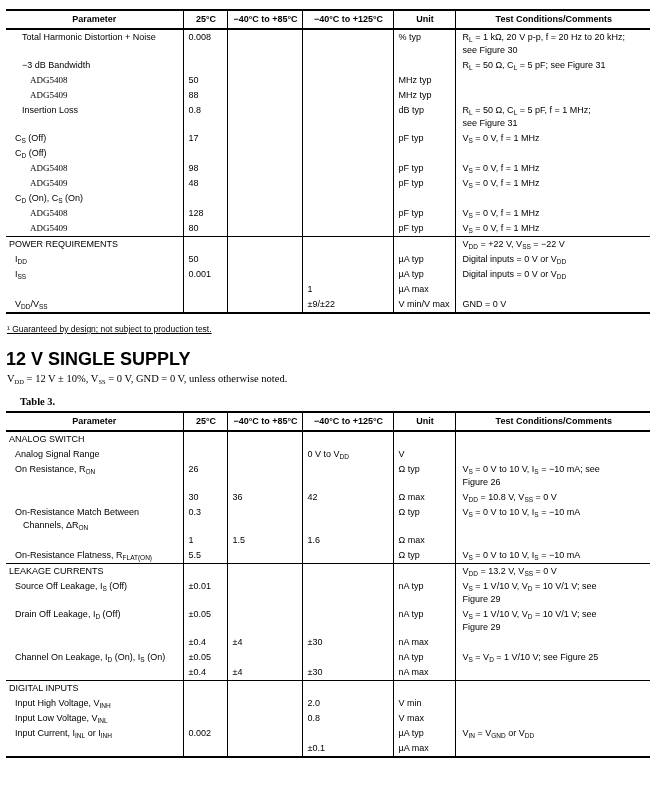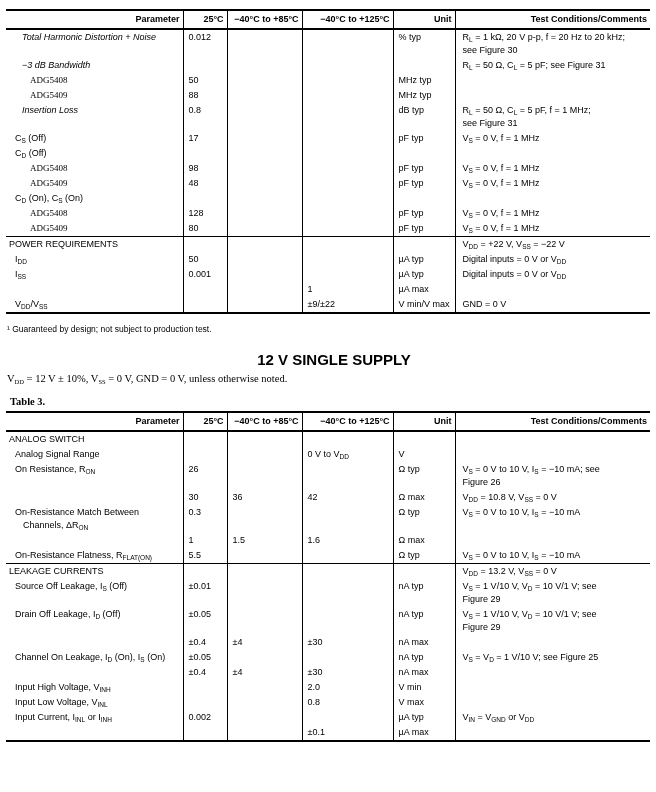--- a/index.html
+++ b/index.html
@@ -2,45 +2,45 @@
 <html><head>
 <meta charset="utf-8">
 <style>
   html,body{margin:0;padding:0;background:#fff;}
   body{width:656px;height:792px;overflow:hidden;color:#000;
        font-family:"Liberation Sans",sans-serif;}
   .page{padding:9px 6px 0 6px;width:644px;}
 
   table.spec{width:644px;border-collapse:collapse;table-layout:fixed;
              border-top:2px solid #000;border-bottom:2px solid #000;}
-  .spec th{font-size:9px;font-weight:bold;text-align:right;
+  .spec th{font-size:9px;font-weight:bold;text-align:center;
            padding:3px 3px 3px 5px;border-bottom:2px solid #000;line-height:11px;
            white-space:nowrap;overflow:hidden;}
   .spec th:first-child{padding-left:3px;}
   .spec td{font-size:9px;line-height:13px;vertical-align:top;
            padding:1px 3px 1px 5px;}
   .vl{border-right:1px solid #000;}
   tr.rule td{border-top:1px solid #000;margin-left:8px;}
 
   td.param{padding-left:9px;}
   td.i0{padding-left:3px;}
   td.i1{padding-left:17px;text-indent:-8px;}
-  td.i2{padding-left:16px;font-style:italic;}
+  td.i2{padding-left:16px;}
   td.i3{padding-left:24px;font-family:Liberation Serif, serif;}
   td.val,td.unit{padding-left:5px;}
   td.cond{padding-left:7px;}
 
   sub{font-size:6.5px;line-height:0;vertical-align:-1.5px;letter-spacing:0;}
 
-  .footnote{margin:10px 0 0 1px;font-size:8.5px;line-height:10px;}
-  .heading{margin:19px 0 0 12px;font-size:15px;font-weight:bold;
-           letter-spacing:0;line-height:13px;text-align:center;}
+  .footnote{margin:10px 0 0 1px;font-size:8.5px;line-height:10px;text-decoration:underline;}
+  .heading{margin:19px 0 0 0;font-size:18px;font-weight:bold;
+           letter-spacing:0;line-height:13px;}
   .intro{margin:7px 0 0 1px;font-family:"Liberation Serif",serif;
          font-size:10.5px;line-height:12px;}
-  .tcaption{margin:11px 0 3px 4px;font-family:"Liberation Serif",serif;
+  .tcaption{margin:11px 0 3px 14px;font-family:"Liberation Serif",serif;
             font-weight:bold;font-size:10.5px;line-height:12px;}
 </style>
 </head>
 <body>
 
 <div class="page">
 
   <table class="spec">
     <colgroup>
       <col style="width:177px">
@@ -56,21 +56,21 @@
           <th class="vl">25°C</th>
           <th class="vl">−40°C to +85°C</th>
           <th class="vl">−40°C to +125°C</th>
           <th class="vl">Unit</th>
           <th>Test Conditions/Comments</th>
         </tr>
       </thead>
     <tbody>
         <tr>
           <td class="vl param i2">Total Harmonic Distortion + Noise</td>
-          <td class="vl val">0.012</td>
+          <td class="vl val">0.008</td>
           <td class="vl val"></td>
           <td class="vl val"></td>
           <td class="vl unit">% typ</td>
           <td class="cond">R<sub>L</sub> = 1 kΩ, 20 V p-p, f = 20 Hz to 20 kHz;<br>see Figure 30</td>
         </tr>
         <tr>
           <td class="vl param i2">−3 dB Bandwidth</td>
           <td class="vl val"></td>
           <td class="vl val"></td>
           <td class="vl val"></td>
@@ -325,20 +325,28 @@
           <td class="cond">V<sub>S</sub> = V<sub>D</sub> = 1 V/10 V; see Figure 25</td>
         </tr>
         <tr>
           <td class="vl param i1"></td>
           <td class="vl val">±0.4</td>
           <td class="vl val">±4</td>
           <td class="vl val">±30</td>
           <td class="vl unit">nA max</td>
           <td class="cond"></td>
         </tr>
+        <tr class="rule">
+          <td class="vl param i0">DIGITAL INPUTS</td>
+          <td class="vl val"></td>
+          <td class="vl val"></td>
+          <td class="vl val"></td>
+          <td class="vl unit"></td>
+          <td class="cond"></td>
+        </tr>
         <tr>
           <td class="vl param i1">Input High Voltage, V<sub>INH</sub></td>
           <td class="vl val"></td>
           <td class="vl val"></td>
           <td class="vl val">2.0</td>
           <td class="vl unit">V min</td>
           <td class="cond"></td>
         </tr>
         <tr>
           <td class="vl param i1">Input Low Voltage, V<sub>INL</sub></td>

